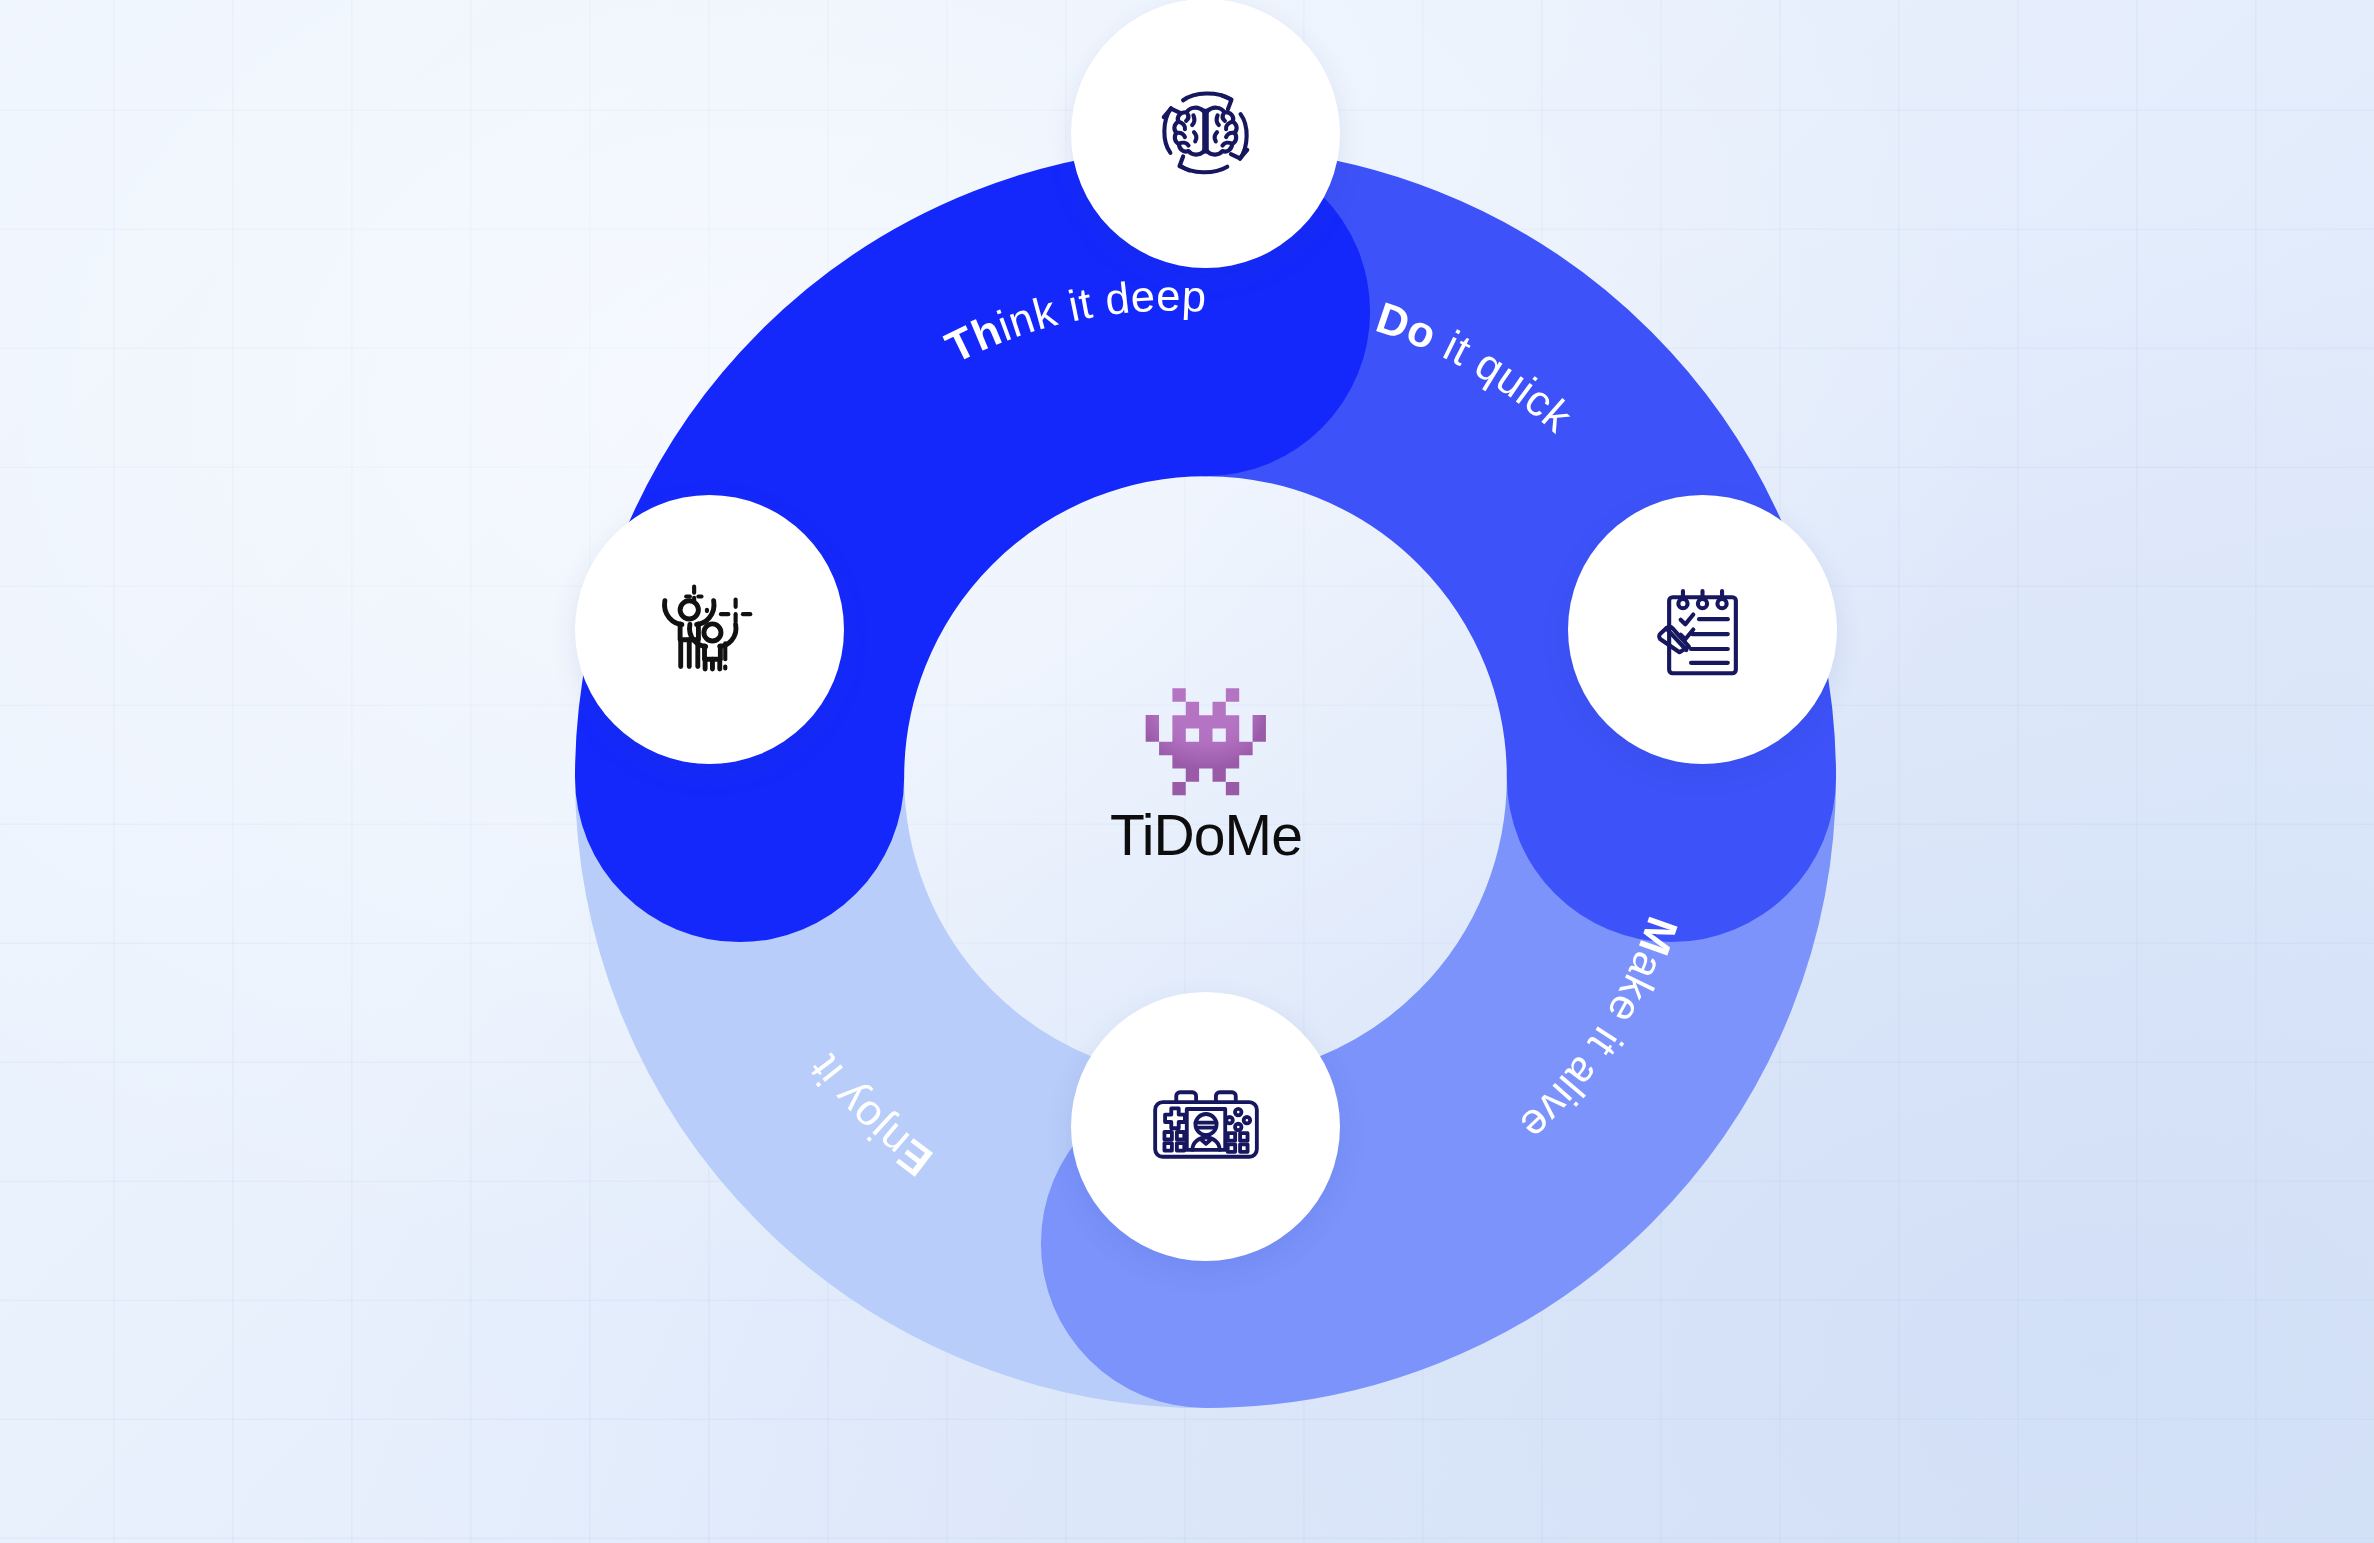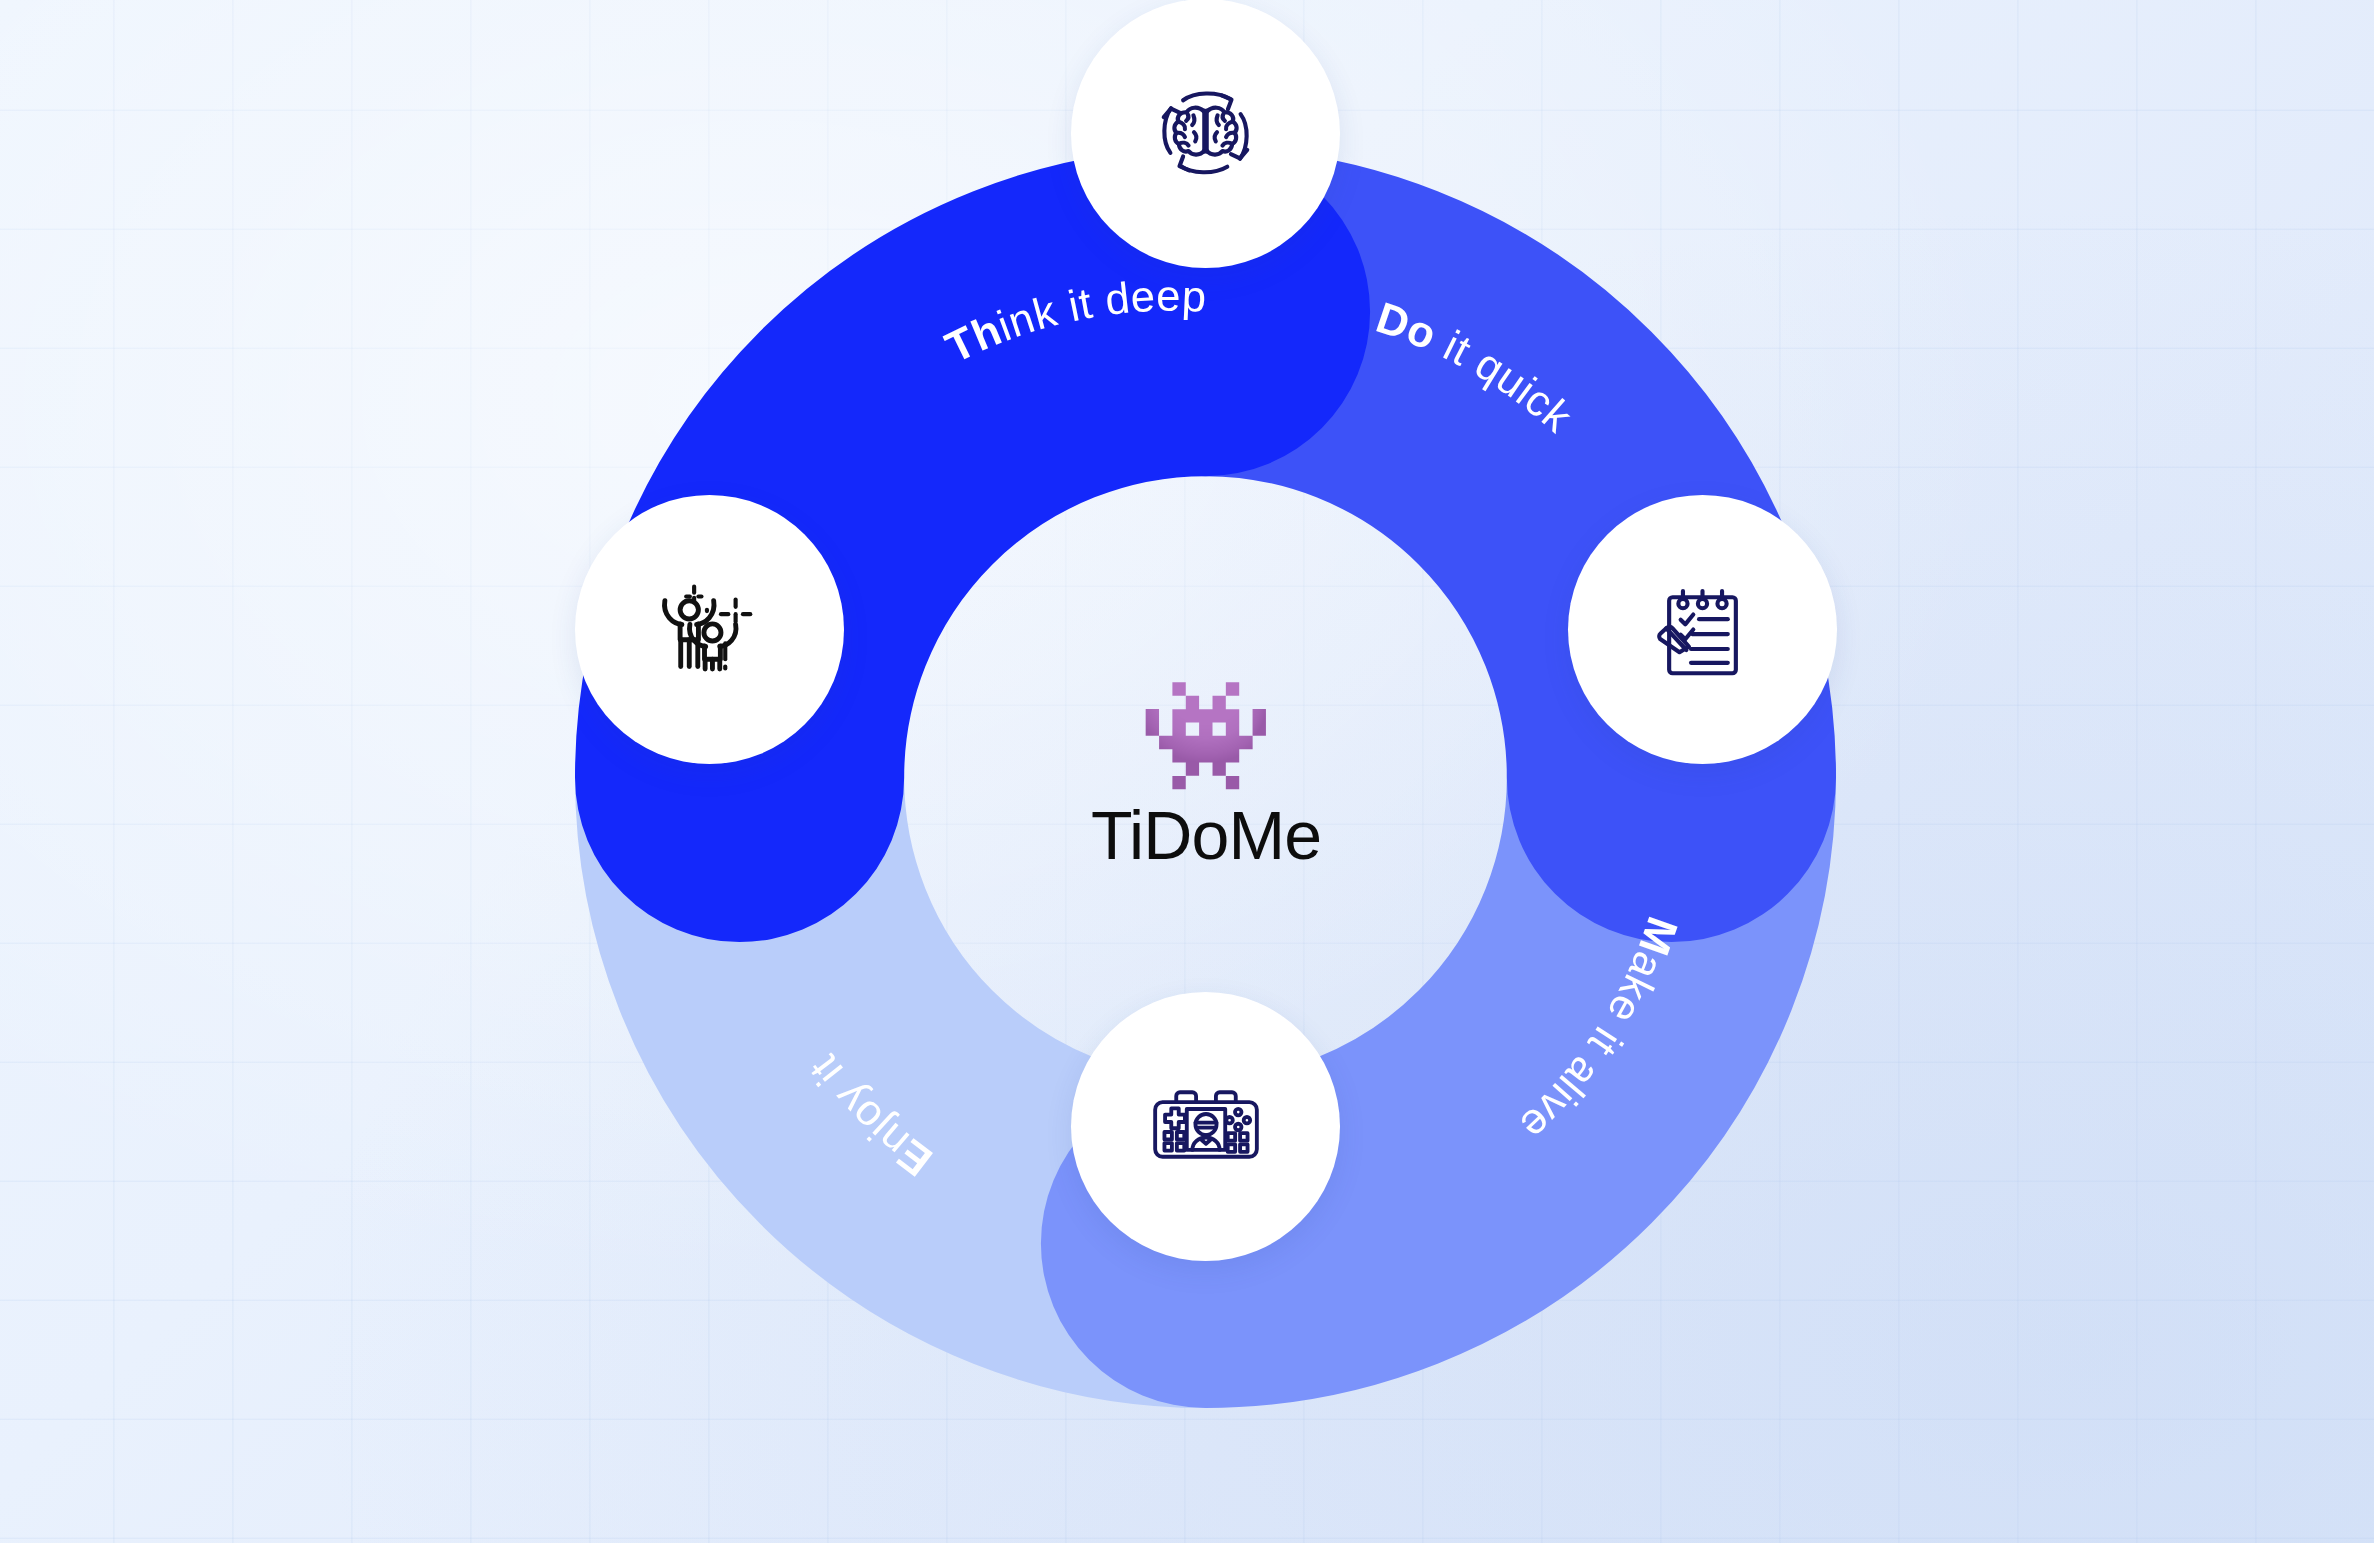--- a/index.html
+++ b/index.html
@@ -69,21 +69,21 @@
     text-align:center;
     display:flex;flex-direction:column;align-items:center;
     gap:5.6px;
   }
   #center-emoji{
     font-size:109px;line-height:1;
     font-family:"DejaVu Sans",sans-serif;
     user-select:none;
   }
   #center-title{
-    font-size:68px;
+    font-size:57px;
     font-weight:400;
     color:#0d0d0d;
     letter-spacing:-0.9px;
     line-height:1.1;
     margin-top:2px;
   }
 </style>
 </head>
 <body>
 

